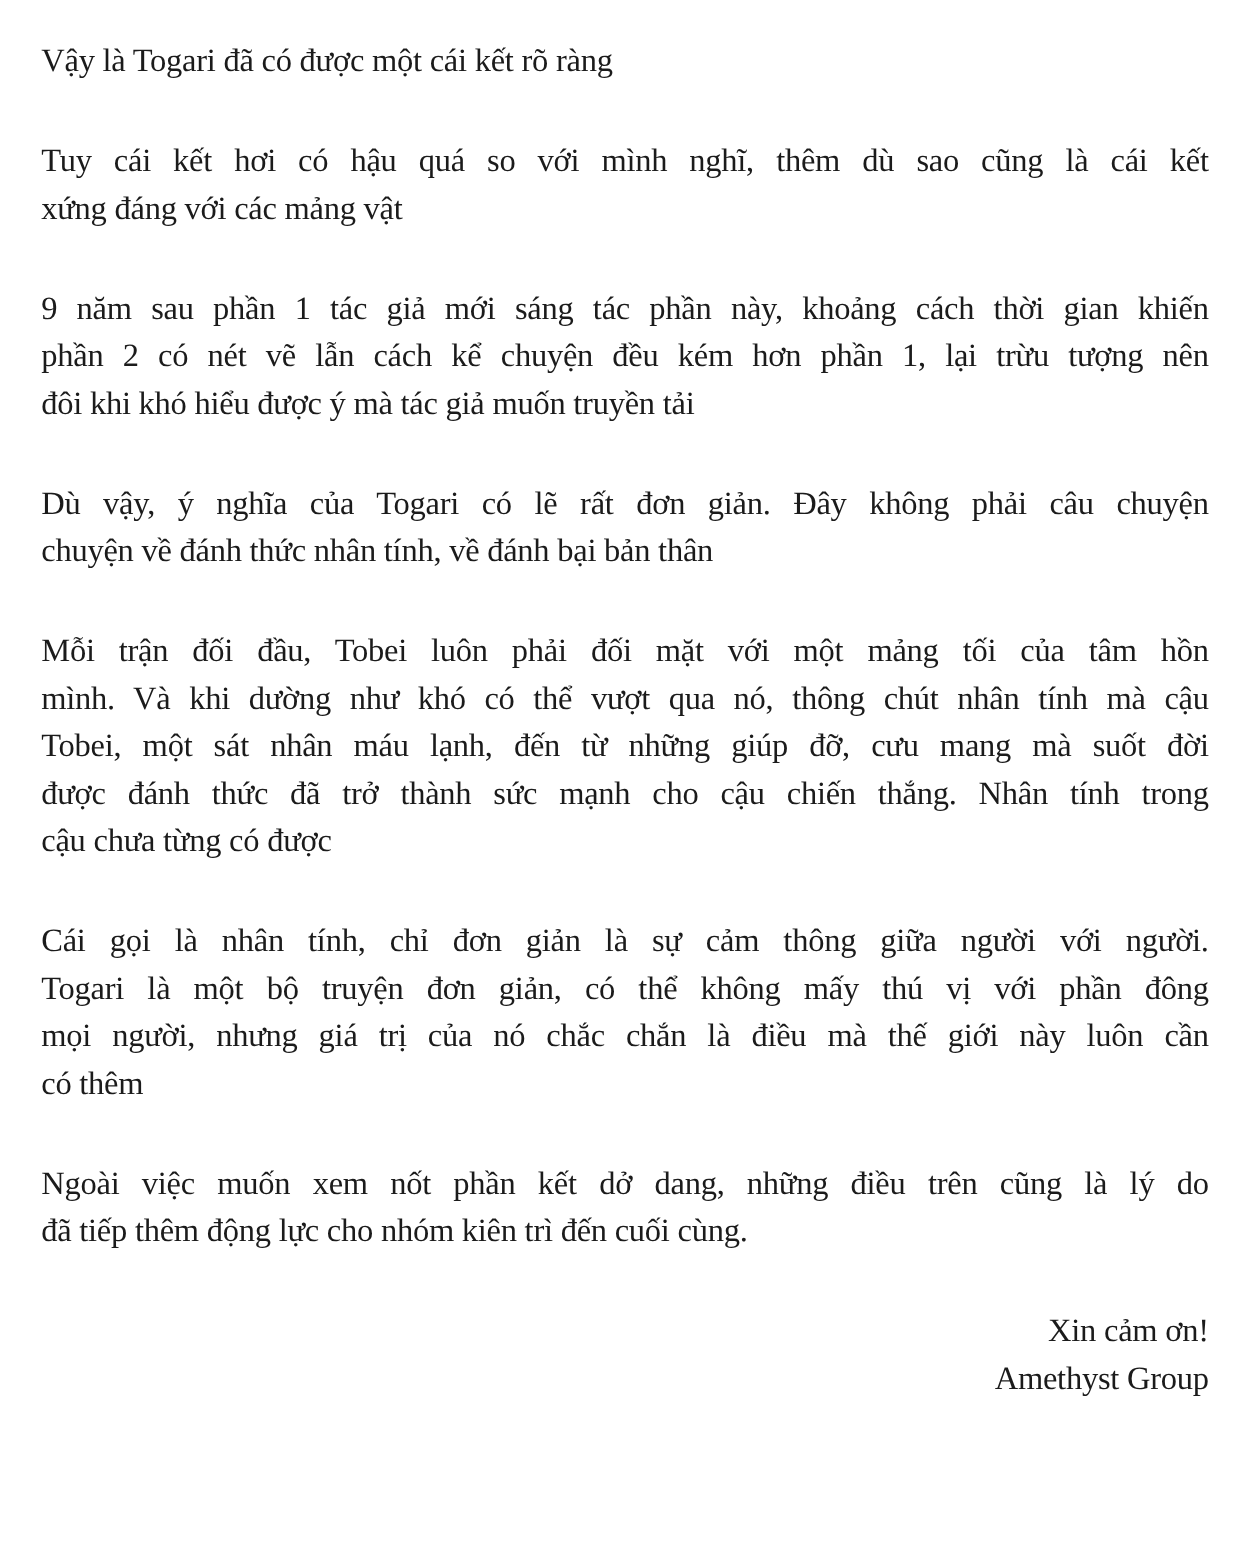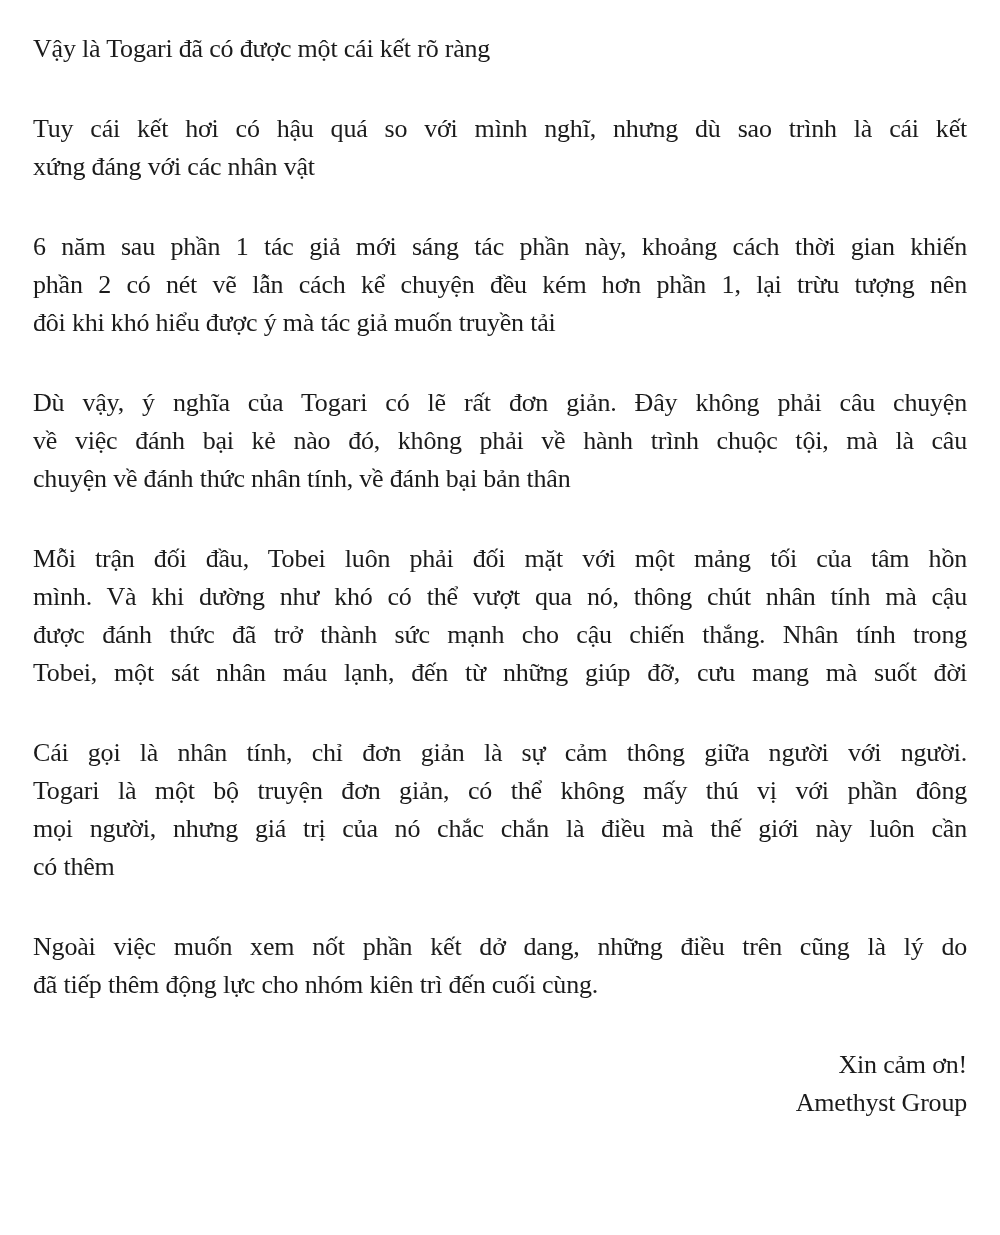--- a/index.html
+++ b/index.html
@@ -49,41 +49,41 @@
 </head>
 <body style="background: rgb(255, 255, 255); color: rgb(27, 27, 27);">
 
 <main class="page">
 
   <section class="para">
     <p class="line last">Vậy là Togari đã có được một cái kết rõ ràng</p>
   </section>
 
   <section class="para">
-    <p class="line">Tuy cái kết hơi có hậu quá so với mình nghĩ, nhưng dù sao trình là cái kết</p>
-    <p class="line last">xứng đáng với các nhân vật</p>
+    <p class="line">Tuy cái kết hơi có hậu quá so với mình nghĩ, thêm dù sao cũng là cái kết</p>
+    <p class="line last">xứng đáng với các mảng vật</p>
   </section>
 
   <section class="para">
-    <p class="line">6 năm sau phần 1 tác giả mới sáng tác phần này, khoảng cách thời gian khiến</p>
+    <p class="line">9 năm sau phần 1 tác giả mới sáng tác phần này, khoảng cách thời gian khiến</p>
     <p class="line">phần 2 có nét vẽ lẫn cách kể chuyện đều kém hơn phần 1, lại trừu tượng nên</p>
     <p class="line last">đôi khi khó hiểu được ý mà tác giả muốn truyền tải</p>
   </section>
 
   <section class="para">
     <p class="line">Dù vậy, ý nghĩa của Togari có lẽ rất đơn giản. Đây không phải câu chuyện</p>
-    <p class="line">về việc đánh bại kẻ nào đó, không phải về hành trình chuộc tội, mà là câu</p>
     <p class="line last">chuyện về đánh thức nhân tính, về đánh bại bản thân</p>
   </section>
 
   <section class="para">
     <p class="line">Mỗi trận đối đầu, Tobei luôn phải đối mặt với một mảng tối của tâm hồn</p>
     <p class="line">mình. Và khi dường như khó có thể vượt qua nó, thông chút nhân tính mà cậu</p>
+    <p class="line">Tobei, một sát nhân máu lạnh, đến từ những giúp đỡ, cưu mang mà suốt đời</p>
     <p class="line">được đánh thức đã trở thành sức mạnh cho cậu chiến thắng. Nhân tính trong</p>
-    <p class="line">Tobei, một sát nhân máu lạnh, đến từ những giúp đỡ, cưu mang mà suốt đời</p>
+    <p class="line last">cậu chưa từng có được</p>
   </section>
 
   <section class="para">
     <p class="line">Cái gọi là nhân tính, chỉ đơn giản là sự cảm thông giữa người với người.</p>
     <p class="line">Togari là một bộ truyện đơn giản, có thể không mấy thú vị với phần đông</p>
     <p class="line">mọi người, nhưng giá trị của nó chắc chắn là điều mà thế giới này luôn cần</p>
     <p class="line last">có thêm</p>
   </section>
 
   <section class="para">

